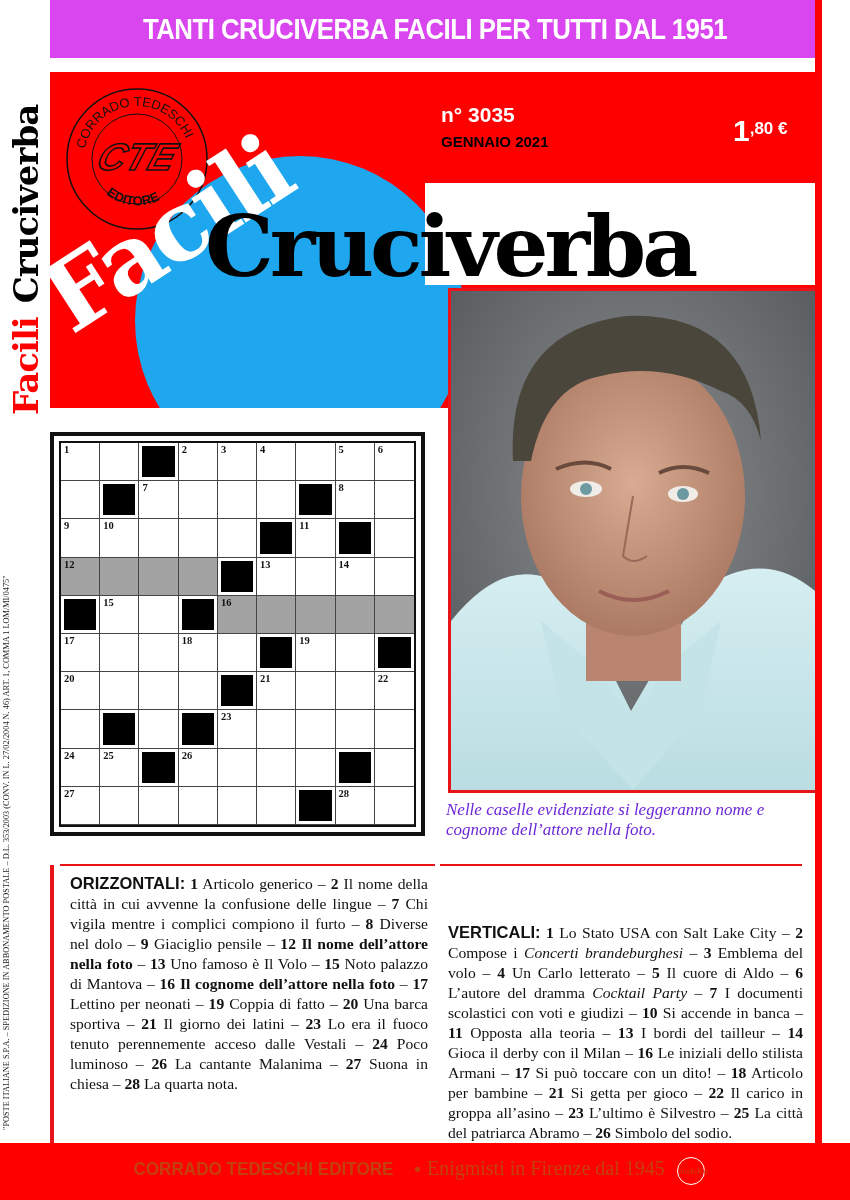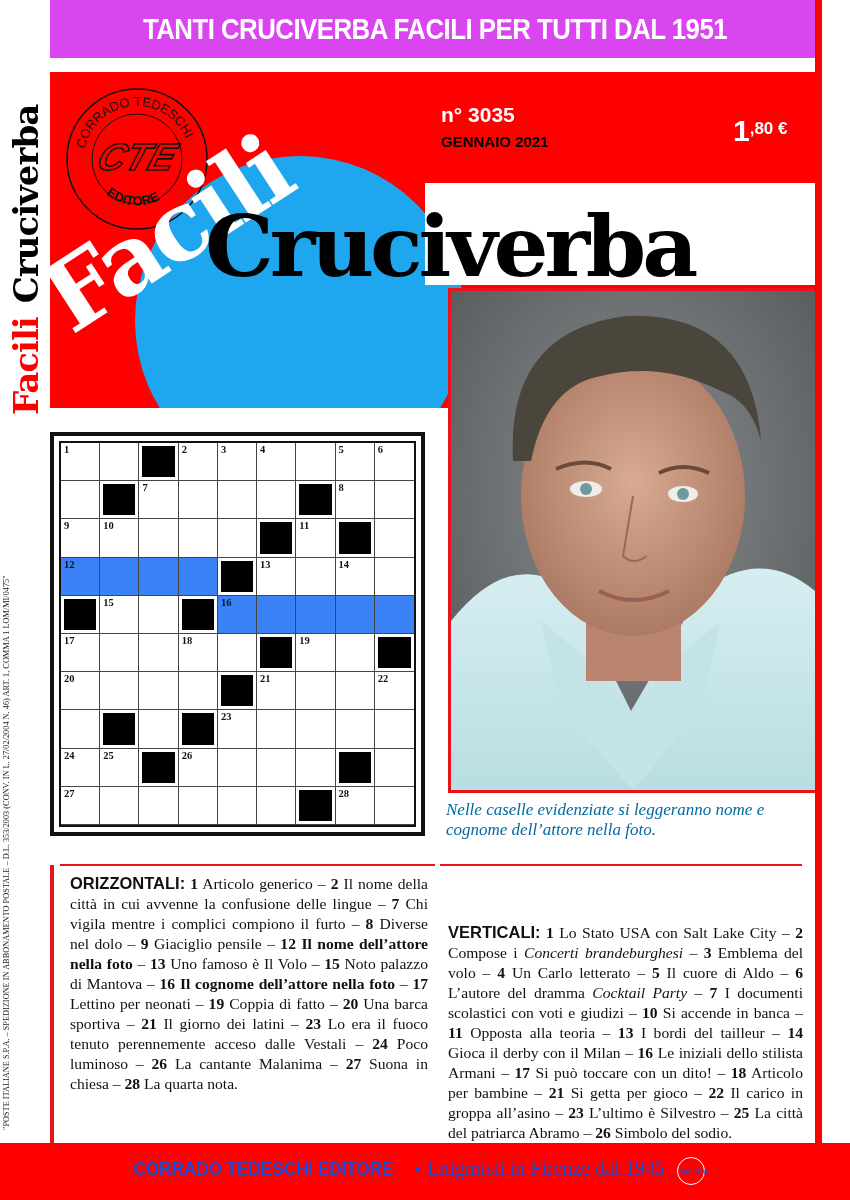--- a/index.html
+++ b/index.html
@@ -52,41 +52,41 @@
   #postal-text { left: 2px; top: 1130px; transform: rotate(-90deg); transform-origin: left top;
     font-family: "Liberation Serif", serif; font-size: 8.3px; color: #222; white-space: nowrap; width: 700px; }
   #left-red-rule { left: 50px; top: 865px; width: 4px; height: 278px; background: #e8141a; }
 
   
   #grid-outer { left: 50px; top: 432px; width: 375px; height: 404px; border: 4px solid #111; background: #fff; }
   #grid-inner { position: absolute; left: 5px; top: 5px; width: 357px; height: 386px; border: 2px solid #111;
     display: grid; grid-template-columns: repeat(9, 1fr); grid-template-rows: repeat(10, 1fr); }
   .cell { position: relative; border-right: 1px solid #444; border-bottom: 1px solid #444; background: #fff; }
   .cell:nth-child(9n) { border-right: none; }
-  .cell.hl { background: #3b82f6; }
+  .cell.hl { background: #a3a3a3; }
   .cell.black::after { content: ""; position: absolute; left: 3px; top: 3px; right: 3px; bottom: 3px; background: #000; }
   .cell .num { position: absolute; left: 3px; top: 1px; font-family: "Liberation Serif", serif; font-weight: bold; font-size: 10.5px; color: #111; }
 
   
   #caption { left: 446px; top: 800px; width: 370px; font-family: "Liberation Serif", serif; font-style: italic;
-    font-size: 17px; line-height: 20px; color: #0369a1; }
+    font-size: 17px; line-height: 20px; color: #6d28d9; }
 
   #divider-left { left: 60px; top: 864px; width: 375px; height: 2px; background: #e8141a; }
   #divider-right { left: 440px; top: 864px; width: 362px; height: 2px; background: #e8141a; }
 
   
   .clues { font-family: "Liberation Serif", serif; font-size: 15.6px; line-height: 20px; color: #111; text-align: justify; }
   .clues b { font-weight: bold; }
   .clues .head { font-family: "Liberation Sans", sans-serif; font-weight: bold; font-size: 16.5px; }
   #clues-across { left: 70px; top: 873px; width: 358px; }
   #clues-down { left: 448px; top: 922px; width: 355px; }
 
   
   #footer { left: 0; top: 1143px; width: 850px; height: 57px; background: #ff0000; }
-  #footer-text { left: 0; top: 1157px; width: 824px; text-align: center; color: #1d4ed8; white-space: nowrap; }
+  #footer-text { left: 0; top: 1157px; width: 824px; text-align: center; color: #c2410c; white-space: nowrap; }
   #footer-pub { font-family: "Liberation Sans", sans-serif; font-weight: bold; font-size: 19px; display: inline-block; transform: scaleX(0.9); }
   #footer-sep { font-size: 18px; font-weight: bold; margin: 0 2px; }
   #footer-tag { font-family: "Liberation Serif", serif; font-size: 20px; }
   #sudoku-badge { display: inline-block; width: 28px; height: 28px; border: 1.5px solid #fff; border-radius: 50%;
     font-family: "Liberation Serif", serif; font-size: 9px; line-height: 26px; text-align: center; vertical-align: middle; margin-left: 8px; }
 </style>
 </head>
 <body>
 
 <div id="top-banner" class="abs">

